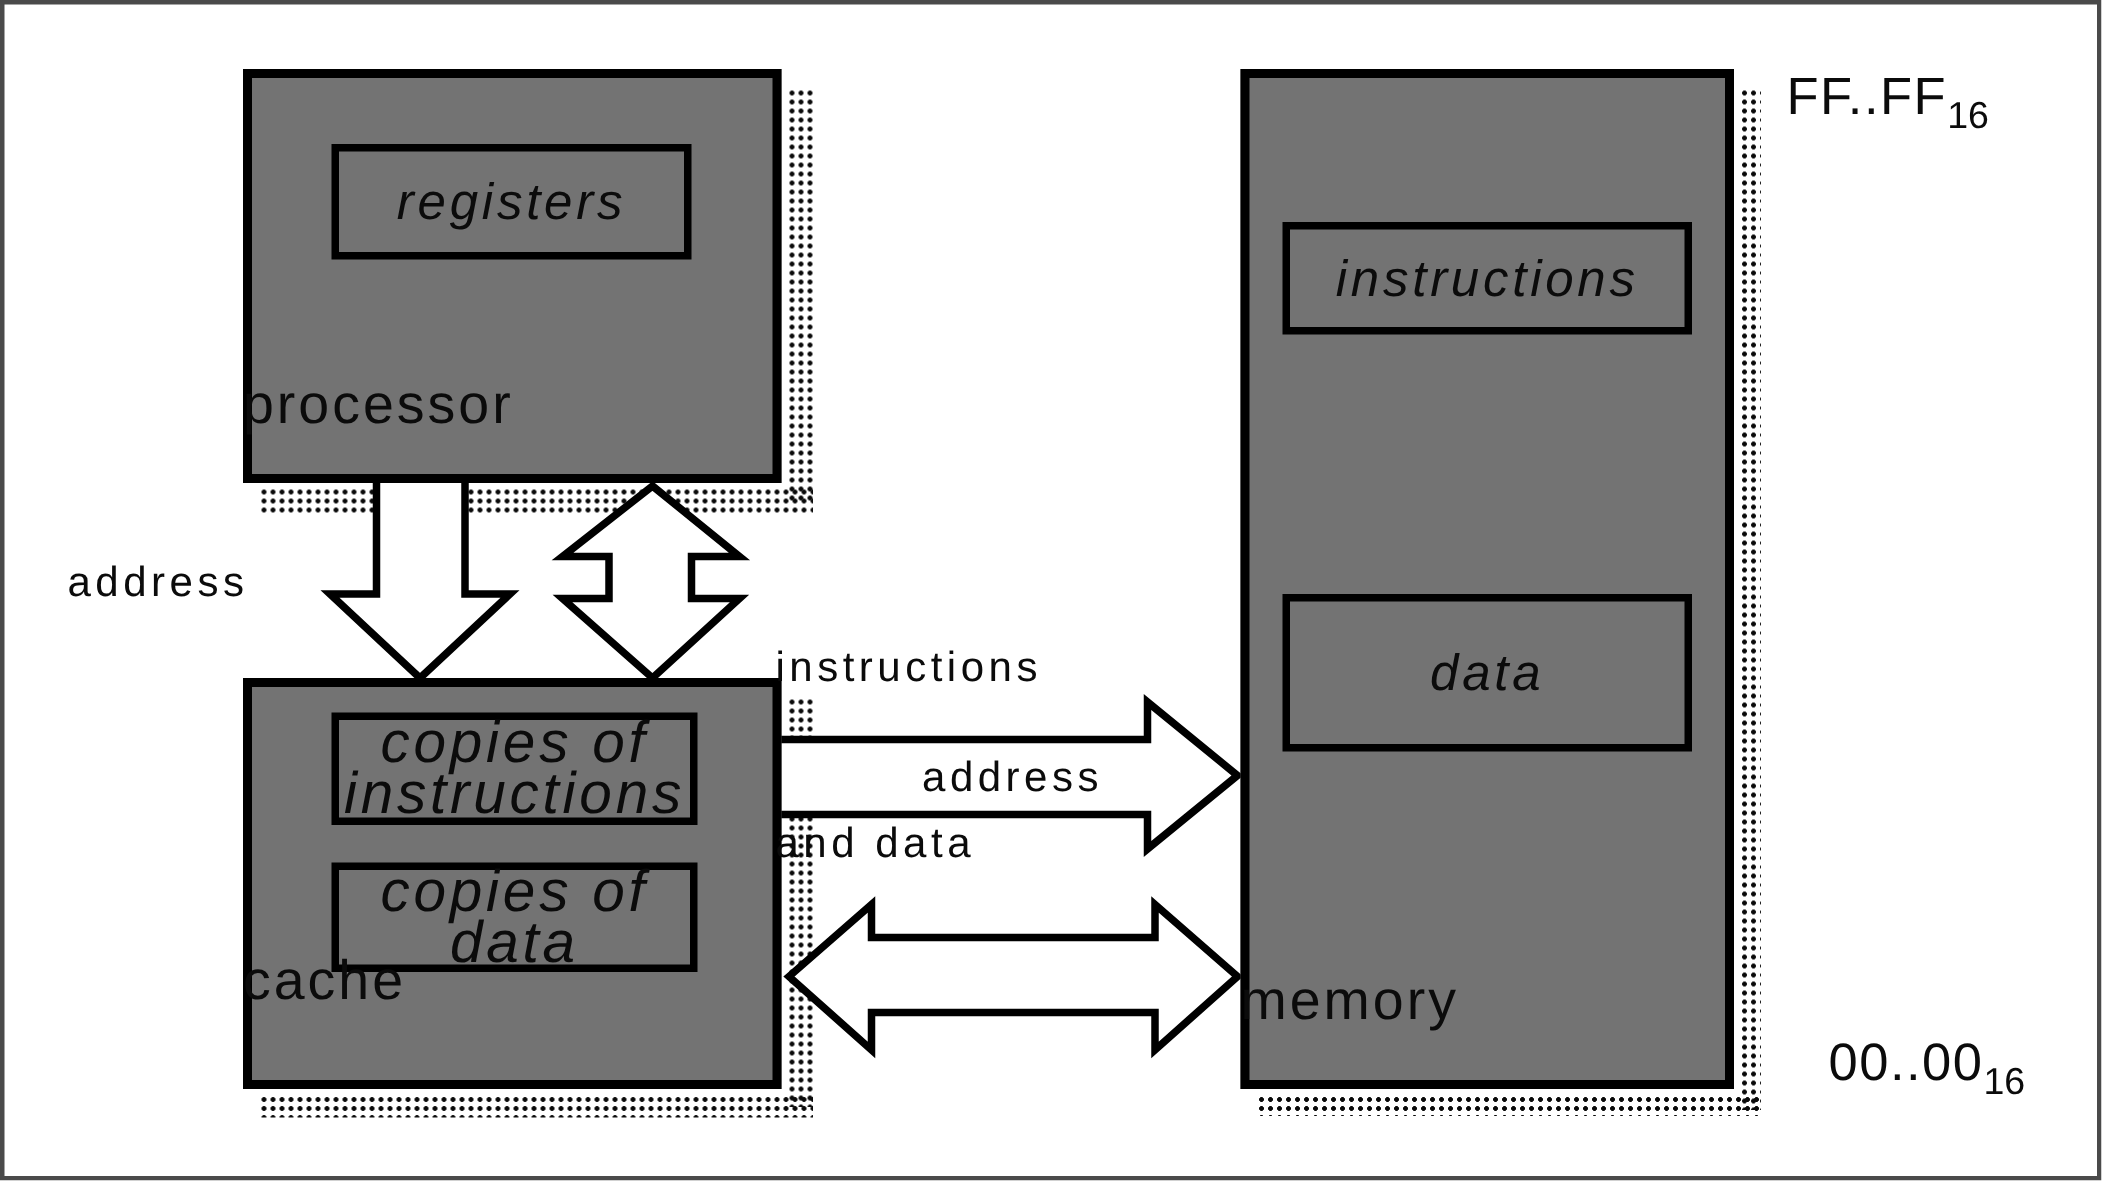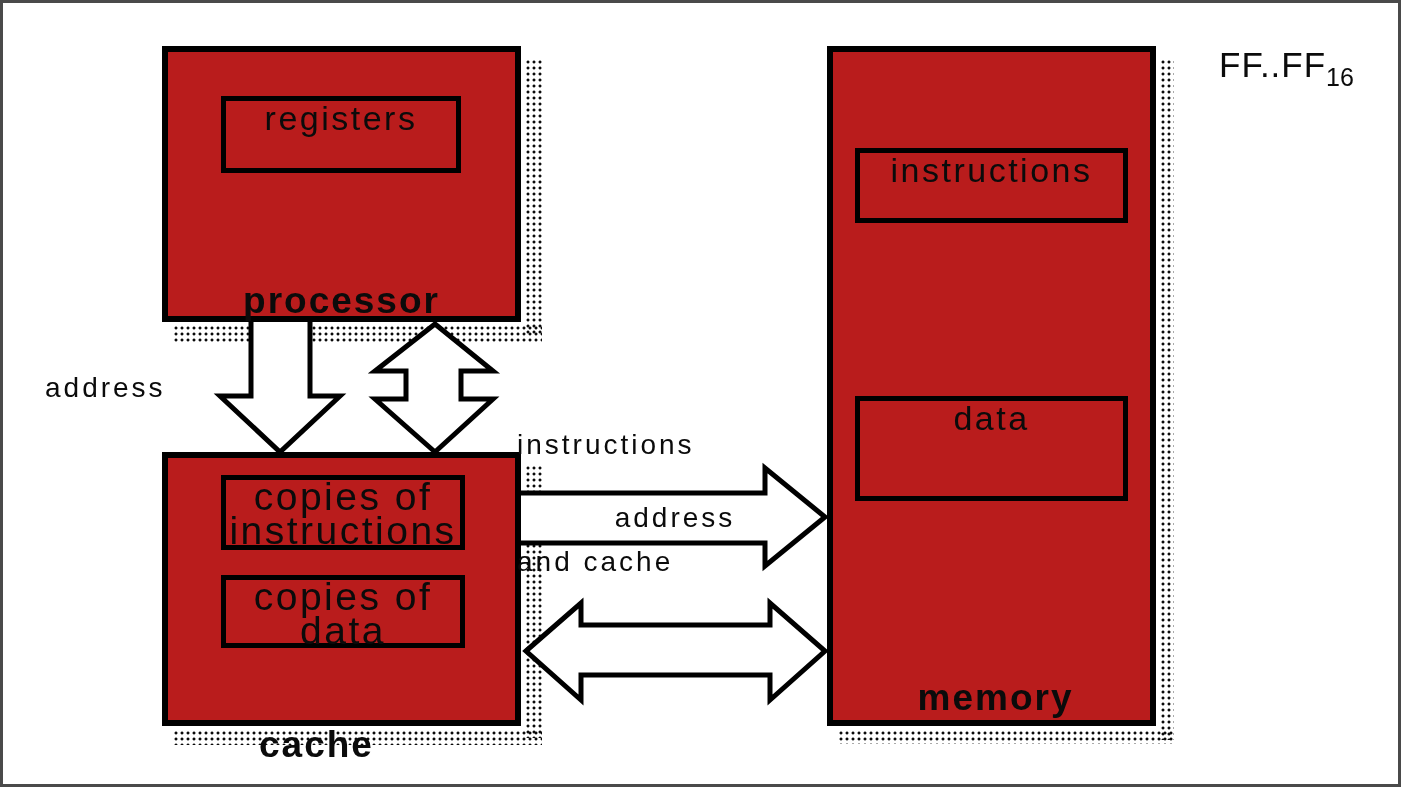--- a/index.html
+++ b/index.html
@@ -12,27 +12,27 @@
   .dots {
     position:absolute; z-index:1;
     background-image: radial-gradient(#0a0a0a 1.45px, transparent 1.65px);
     background-size:6px 6px;
   }
   
   #arrows { position:absolute; left:0; top:0; z-index:2; }
   #arrows polygon { fill:#ffffff; stroke:#000000; stroke-width:5; stroke-linejoin:miter; }
   
   .box {
-    position:absolute; z-index:3; background:#b91c1c; box-sizing:border-box;
-    display:flex; align-items:flex-start; justify-content:center; text-align:center;
+    position:absolute; z-index:3; background:#737373; box-sizing:border-box;
+    display:flex; align-items:center; justify-content:center; text-align:center;font-style:italic;
   }
   .outer { border:6px solid #000; }
   .inner { border:5px solid #000; font-size:39px; letter-spacing:2.5px; line-height:34px; }
   .lbl { position:absolute; z-index:4; white-space:nowrap; }
-  .title { font-weight:bold; font-size:37px; letter-spacing:2px; text-align:center;margin-top:31px; }
+  .title { font-weight:normal; font-size:37px; letter-spacing:2px; text-align:left; }
   .plain { font-size:28px; letter-spacing:3px; }
   .twoline { line-height:39px; white-space:pre; }
   .hexlbl { font-size:35px; letter-spacing:1px; }
   .hexlbl sub { font-size:25px; vertical-align:-9px; line-height:0; letter-spacing:0; }
 </style>
 </head>
 <body>
 
 <div id="stage">
 
@@ -62,42 +62,45 @@
       <div>copies of</div>
       <div>instructions</div>
     </div>
   </div>
   <div class="box inner" style="left:218px; top:572px; width:244px; height:73px;">
     <div>
       <div>copies of</div>
       <div>data</div>
     </div>
   </div>
-  <div class="lbl title" style="left:159px; top:690px; width:309px;">cache</div>
+  <div class="lbl title" style="left:159px; top:630px; width:309px;">cache</div>
 
   <div class="box outer" style="left:824px; top:43px; width:329px; height:680px;"></div>
   <div class="box inner" style="left:852px; top:145px; width:273px; height:75px; font-size:34px;">
     <span>instructions</span>
   </div>
   <div class="box inner" style="left:852px; top:393px; width:273px; height:105px; font-size:34px;">
     <span>data</span>
   </div>
   <div class="lbl title" style="left:824px; top:643px; width:337px;">memory</div>
 
   <div class="lbl plain" style="left:42px; top:369px;">address</div>
 
   <div class="lbl plain twoline" style="left:514px; top:344px;">
     <div>instructions</div>
-    <div>and cache</div>
+    <div>and data</div>
   </div>
 
   <div class="lbl plain" style="left:552px; top:499px; width:240px; text-align:center; z-index:4;">address</div>
 
   <div class="lbl plain twoline" style="left:523px; top:706px; width:300px; text-align:center;">
     
     
   </div>
 
-  <div class="lbl hexlbl" style="left:1216px; top:42px;">
+  <div class="lbl hexlbl" style="left:1188px; top:42px;">
     <span>FF..FF</span><sub>16</sub>
+  </div>
+  <div class="lbl hexlbl" style="left:1216px; top:686px;">
+    <span>00..00</span><sub>16</sub>
   </div>
 
 </div>
 
 </body></html>

